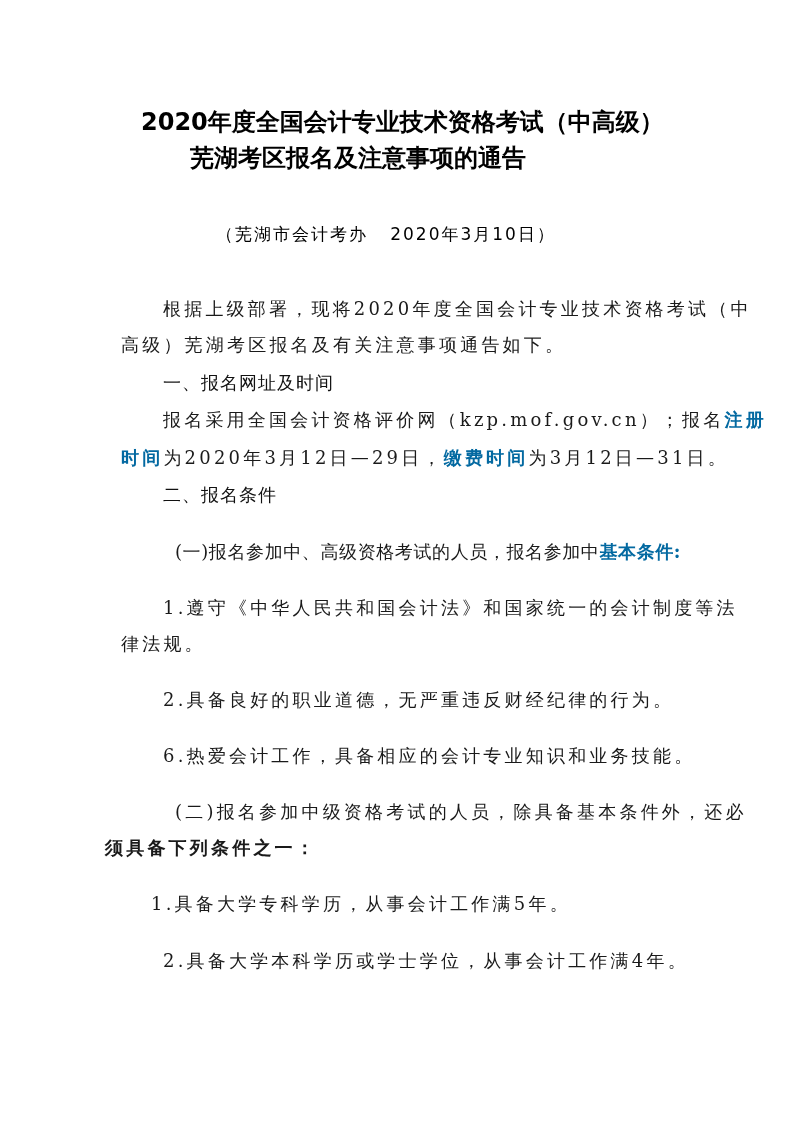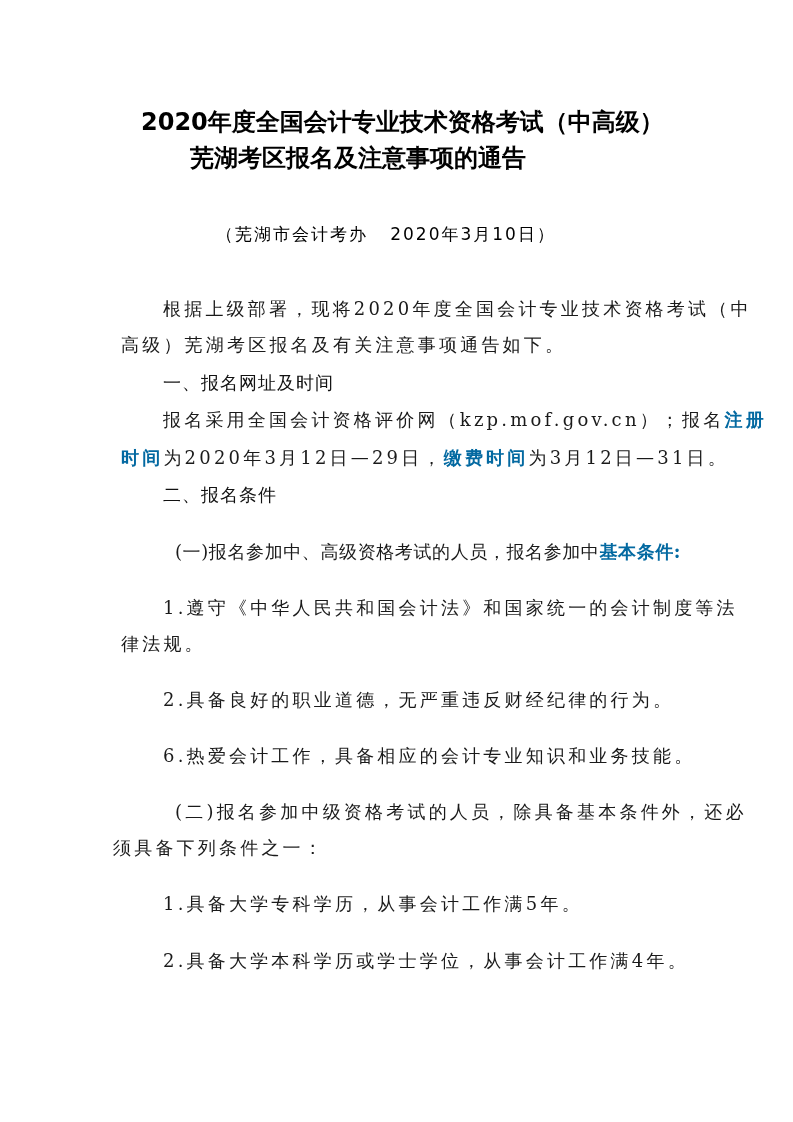--- a/index.html
+++ b/index.html
@@ -83,19 +83,19 @@
   </div>
 
   <div class="line body-text" style="left:163px; top:599px;">1.遵守《中华人民共和国会计法》和国家统一的会计制度等法</div>
   <div class="line body-text" style="left:121px; top:635px;">律法规。</div>
 
   <div class="line body-text" style="left:163px; top:691px;">2.具备良好的职业道德，无严重违反财经纪律的行为。</div>
 
   <div class="line body-text" style="left:163px; top:747px;">6.热爱会计工作，具备相应的会计专业知识和业务技能。</div>
 
   <div class="line body-text" style="left:175px; top:803px;">(二)报名参加中级资格考试的人员，除具备基本条件外，还必</div>
-  <div class="line body-text" style="left:113px; top:839px;">须具备下列条件之一：</div>
+  <div class="line body-text" style="left:105px; top:839px;font-weight:bold;">须具备下列条件之一：</div>
 
-  <div class="line body-text" style="left:163px; top:895px;">1.具备大学专科学历，从事会计工作满5年。</div>
+  <div class="line body-text" style="left:151px; top:895px;">1.具备大学专科学历，从事会计工作满5年。</div>
 
   <div class="line body-text" style="left:163px; top:952px;">2.具备大学本科学历或学士学位，从事会计工作满4年。</div>
 
 </div>
 
 </body></html>

